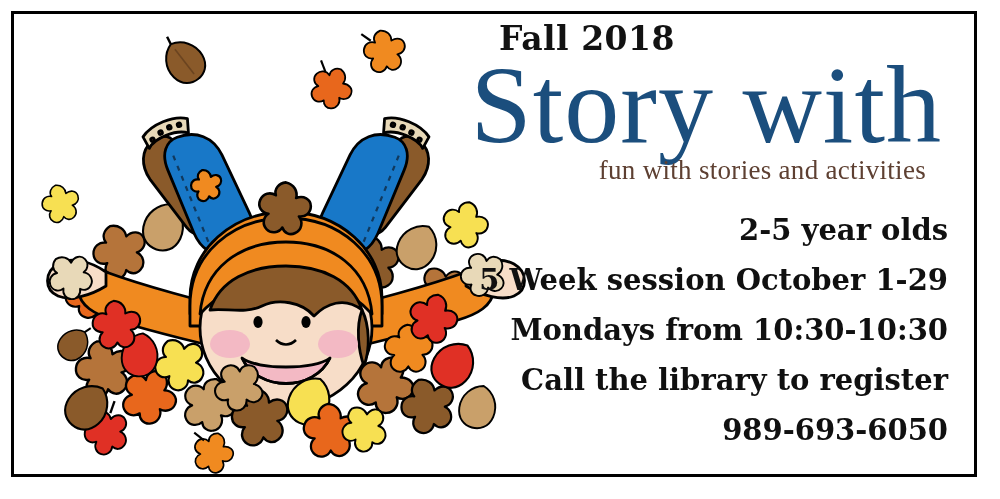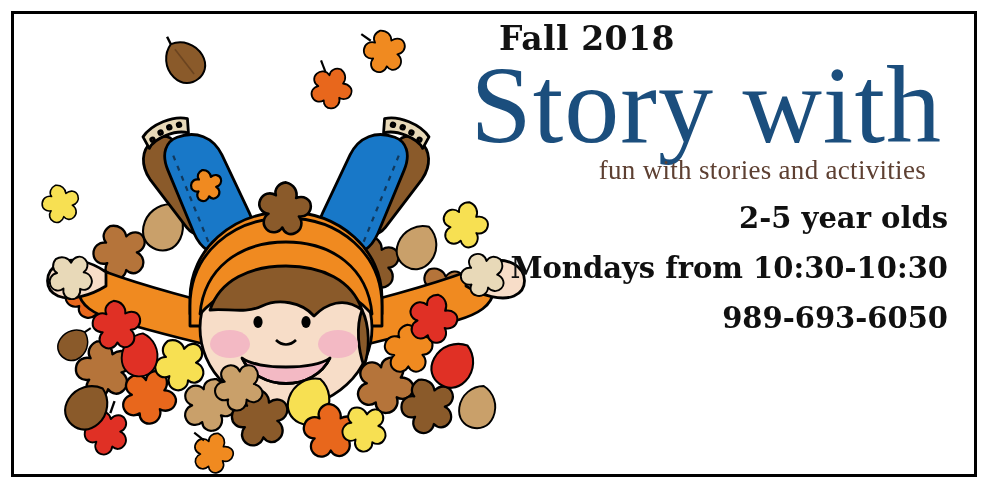--- a/index.html
+++ b/index.html
@@ -59,21 +59,21 @@
     font-family: "Liberation Serif", serif;
     font-size: 27px;
     color: #5e4032;
     letter-spacing: 0.3px;
     margin-top: -6px;
     margin-right: 24px;
   }
   #details-group {
     position: absolute;
     right: 52px;
-    top: 204px;
+    top: 216px;
     width: 520px;
     text-align: right;
   }
   .detail-line {
     display: block;
     font-family: "DejaVu Serif", serif;
     font-weight: bold;
     color: #101010;
     font-size: 29px;
     line-height: 1;
@@ -340,17 +340,19 @@
   </div>
 
   <div id="headline-group">
     <span id="season-label">Fall 2018</span>
     <span id="main-title">Story with</span>
     <span id="tagline">fun with stories and activities</span>
   </div>
 
   <div id="details-group">
     <span class="detail-line">2-5 year olds</span>
+    <span class="detail-line">5 Week session October 1-29</span>
     <span class="detail-line">Mondays from 10:30-10:30</span>
+    <span class="detail-line">Call the library to register</span>
     <span class="detail-line">989-693-6050</span>
   </div>
 
 </div>
 
 </body></html>

